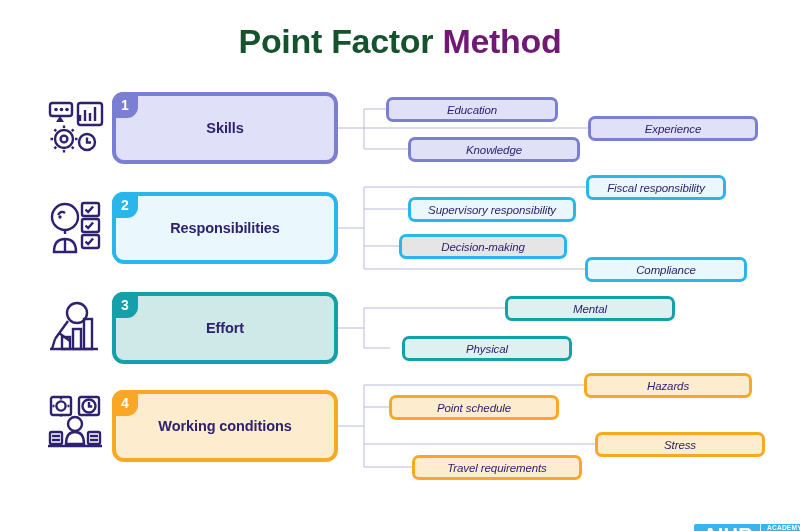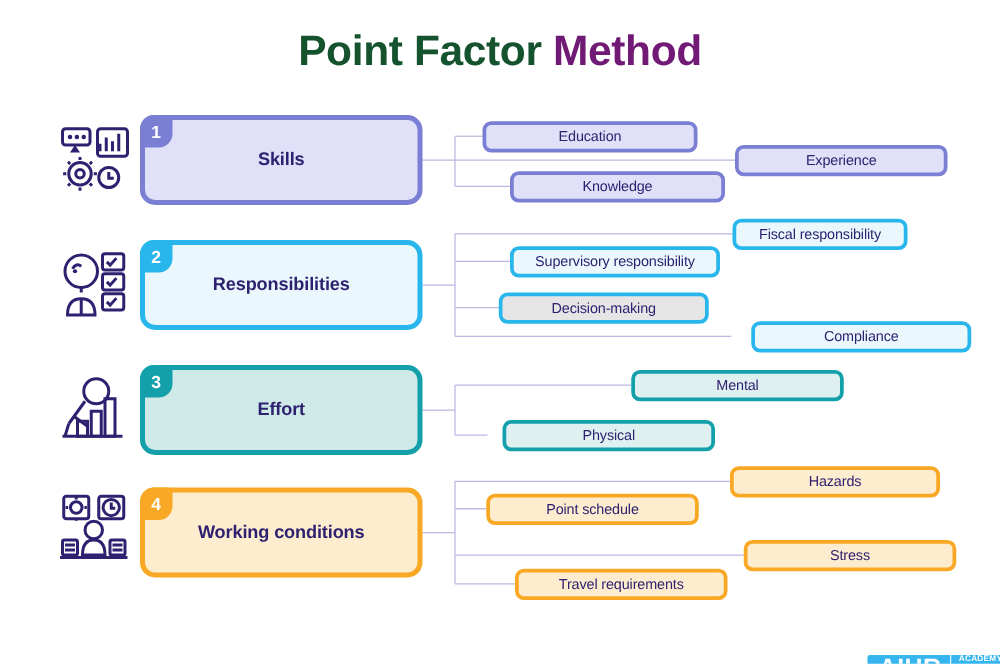--- a/index.html
+++ b/index.html
@@ -52,21 +52,21 @@
   }
 
   
   .sub-pill {
     position:absolute;
     border-radius:7px;
     border-style:solid; border-width:3px;
     display:flex; align-items:center; justify-content:center;
   }
   .sub-label {
-    font-size:11.5px; color:#2e2170;
+    font-size:11.5px; font-style:italic; color:#2e2170;
     white-space:nowrap; letter-spacing:-0.1px;
   }
 
   
   .logo {
     position:absolute; left:694px; top:489px; width:115px; height:39px;
     background:#36b5ef; border-radius:2px;
     display:flex; margin-top:35px;
   }
   .logo-mark {
@@ -179,21 +179,21 @@
 
   <div class="sub-pill" style="left:586px; top:175px; width:140px; height:25px; background:#eaf8fd; border-color:#29b6ec;">
     <span class="sub-label">Fiscal responsibility</span>
   </div>
   <div class="sub-pill" style="left:408px; top:197px; width:168px; height:25px; background:#eaf8fd; border-color:#29b6ec;">
     <span class="sub-label">Supervisory responsibility</span>
   </div>
   <div class="sub-pill" style="left:399px; top:234px; width:168px; height:25px; background:#e5e5e5; border-color:#29b6ec;">
     <span class="sub-label">Decision-making</span>
   </div>
-  <div class="sub-pill" style="left:585px; top:257px; width:176px; height:25px; background:#eaf8fd; border-color:#29b6ec;margin-left:16px;">
+  <div class="sub-pill" style="left:585px; top:257px; width:162px; height:25px; background:#eaf8fd; border-color:#29b6ec;">
     <span class="sub-label">Compliance</span>
   </div>
 
   <div class="row-icon" style="left:46px; top:297px;">
     <svg viewBox="0 0 60 60">
       <g fill="none" stroke="#2e2170" stroke-width="2.4">
         <circle cx="31" cy="16" r="10"></circle>
         <path d="M22 24 L9 42"></path>
         <path d="M13 36 L24 44"></path>
         <path d="M9 42 L6 52"></path>

